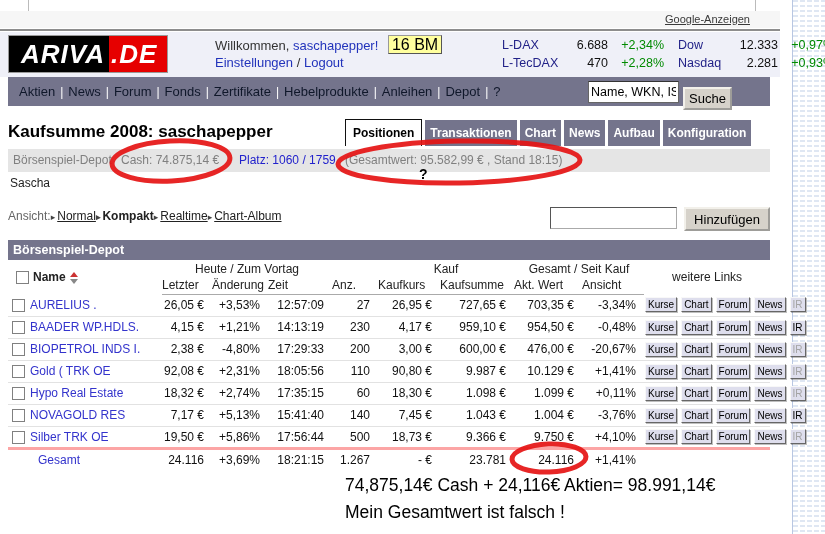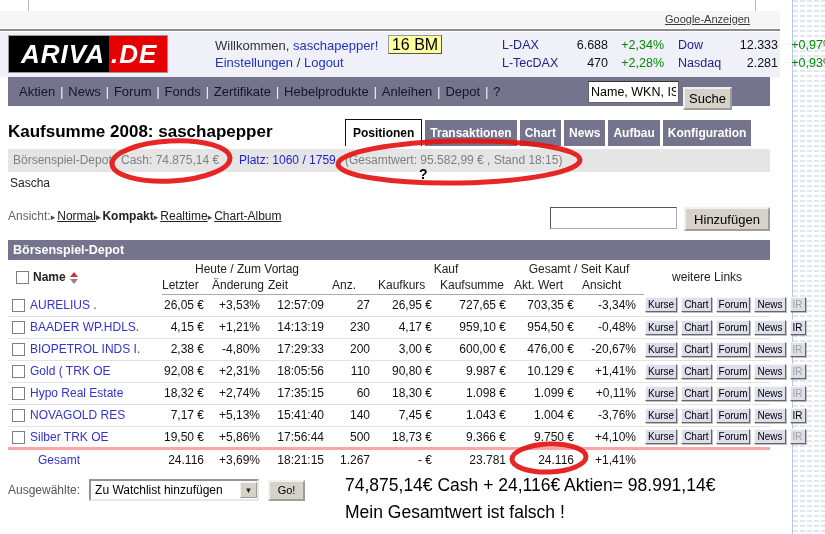--- a/index.html
+++ b/index.html
@@ -371,28 +371,20 @@
         <td class="num">1.267</td>
         <td class="num">-   €</td>
         <td class="num">23.781</td>
         <td class="num">24.116</td>
         <td class="num pos">+1,41%</td>
         <td></td>
       </tr>
     </tbody>
   </table>
 
-  <div class="footer-row">
-    <span>Ausgewählte:</span>
-    <div class="select-box">
-      <span>Zu Watchlist hinzufügen</span>
-      <span class="select-arrow">▼</span>
-    </div>
-    <button class="go-button">Go!</button>
-  </div>
 
   <div class="annotation">
     <div>74,875,14€ Cash + 24,116€ Aktien= 98.991,14€</div>
     <div>Mein Gesamtwert ist falsch !</div>
   </div>
 </div>
 
 <svg class="overlay" width="825" height="534">
   <ellipse cx="171" cy="161" rx="59" ry="20" transform="rotate(-3 171 161)" stroke="#e51414"></ellipse>
   <ellipse cx="459" cy="162" rx="121" ry="21" transform="rotate(-1 459 162)" stroke="#e51414"></ellipse>

